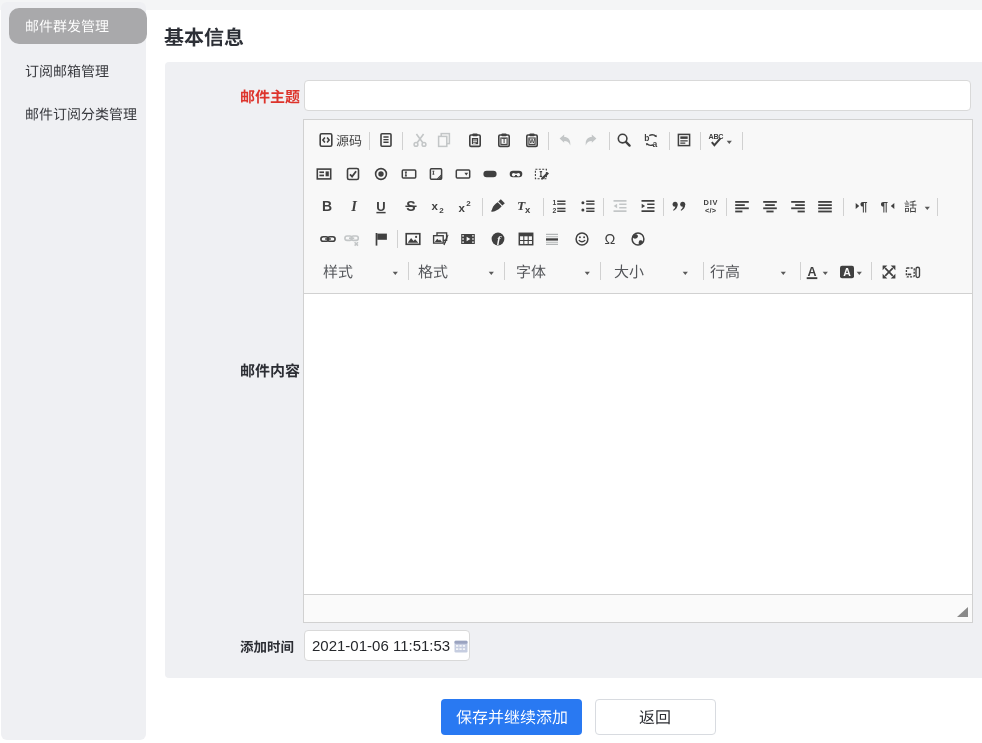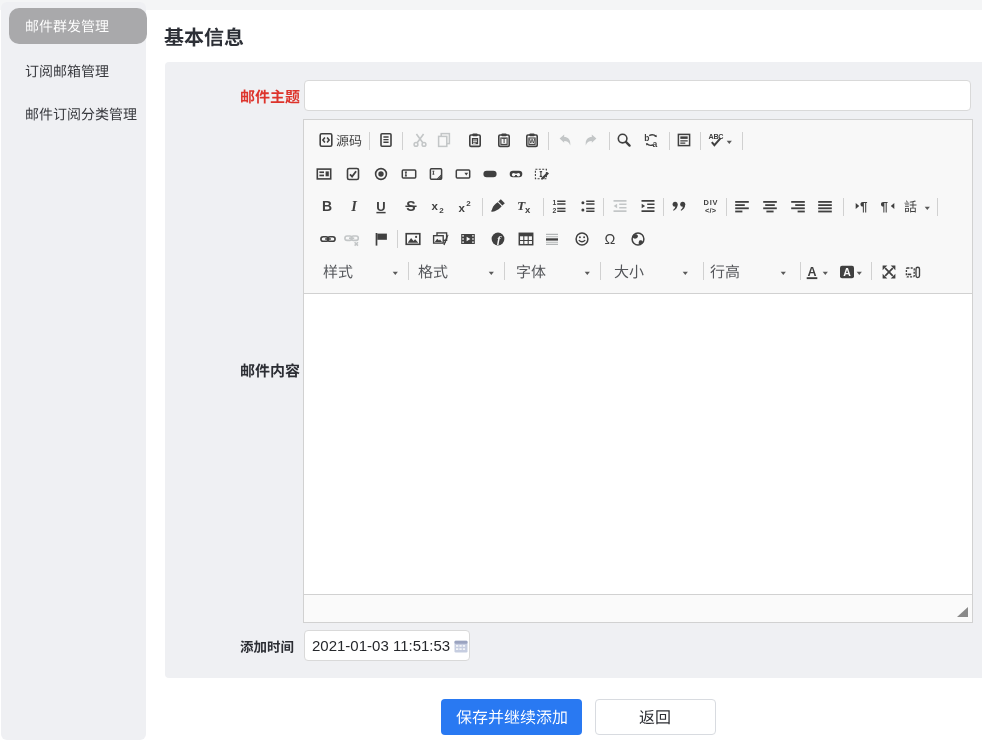--- a/index.html
+++ b/index.html
@@ -581,21 +581,21 @@
   </div>
 <div style="position:absolute;left:240px;top:640px;">
     <svg width="54" height="13.5" viewBox="0 0 4000 1000" style="display:block;fill:#2b2d33">
       <use href="#b6DFB" x="0"></use>
       <use href="#b52A0" x="1000"></use>
       <use href="#b65F6" x="2000"></use>
       <use href="#b95F4" x="3000"></use>
     </svg>
   </div>
 <div class="abs" style="left:304px;top:630px;width:166px;height:31px;background:#fff;border:1px solid #d9d9d9;border-radius:4px;box-sizing:border-box"></div>
-<div class="abs" style="left:312px;top:630px;height:31px;line-height:31px;font-size:15px;color:#26282c">2021-01-03 11:51:53</div>
+<div class="abs" style="left:312px;top:630px;height:31px;line-height:31px;font-size:15px;color:#26282c">2021-01-06 11:51:53</div>
 <div style="position:absolute;left:454px;top:640px;">
     <svg width="14" height="13" viewBox="0 0 14 13" style="display:block">
       <rect x="0.5" y="0.8" width="13" height="11.6" rx="1.2" fill="#c6cde0"></rect>
       <rect x="0.5" y="0.8" width="13" height="3" rx="1.2" fill="#9aa3c0"></rect>
       <g fill="#f2f4f8">
         <rect x="2" y="5" width="2.3" height="1.8"></rect>
         <rect x="5.4" y="5" width="2.3" height="1.8"></rect>
         <rect x="8.8" y="5" width="2.3" height="1.8"></rect>
         <rect x="2" y="8.2" width="2.3" height="1.8"></rect>
         <rect x="5.4" y="8.2" width="2.3" height="1.8"></rect>

